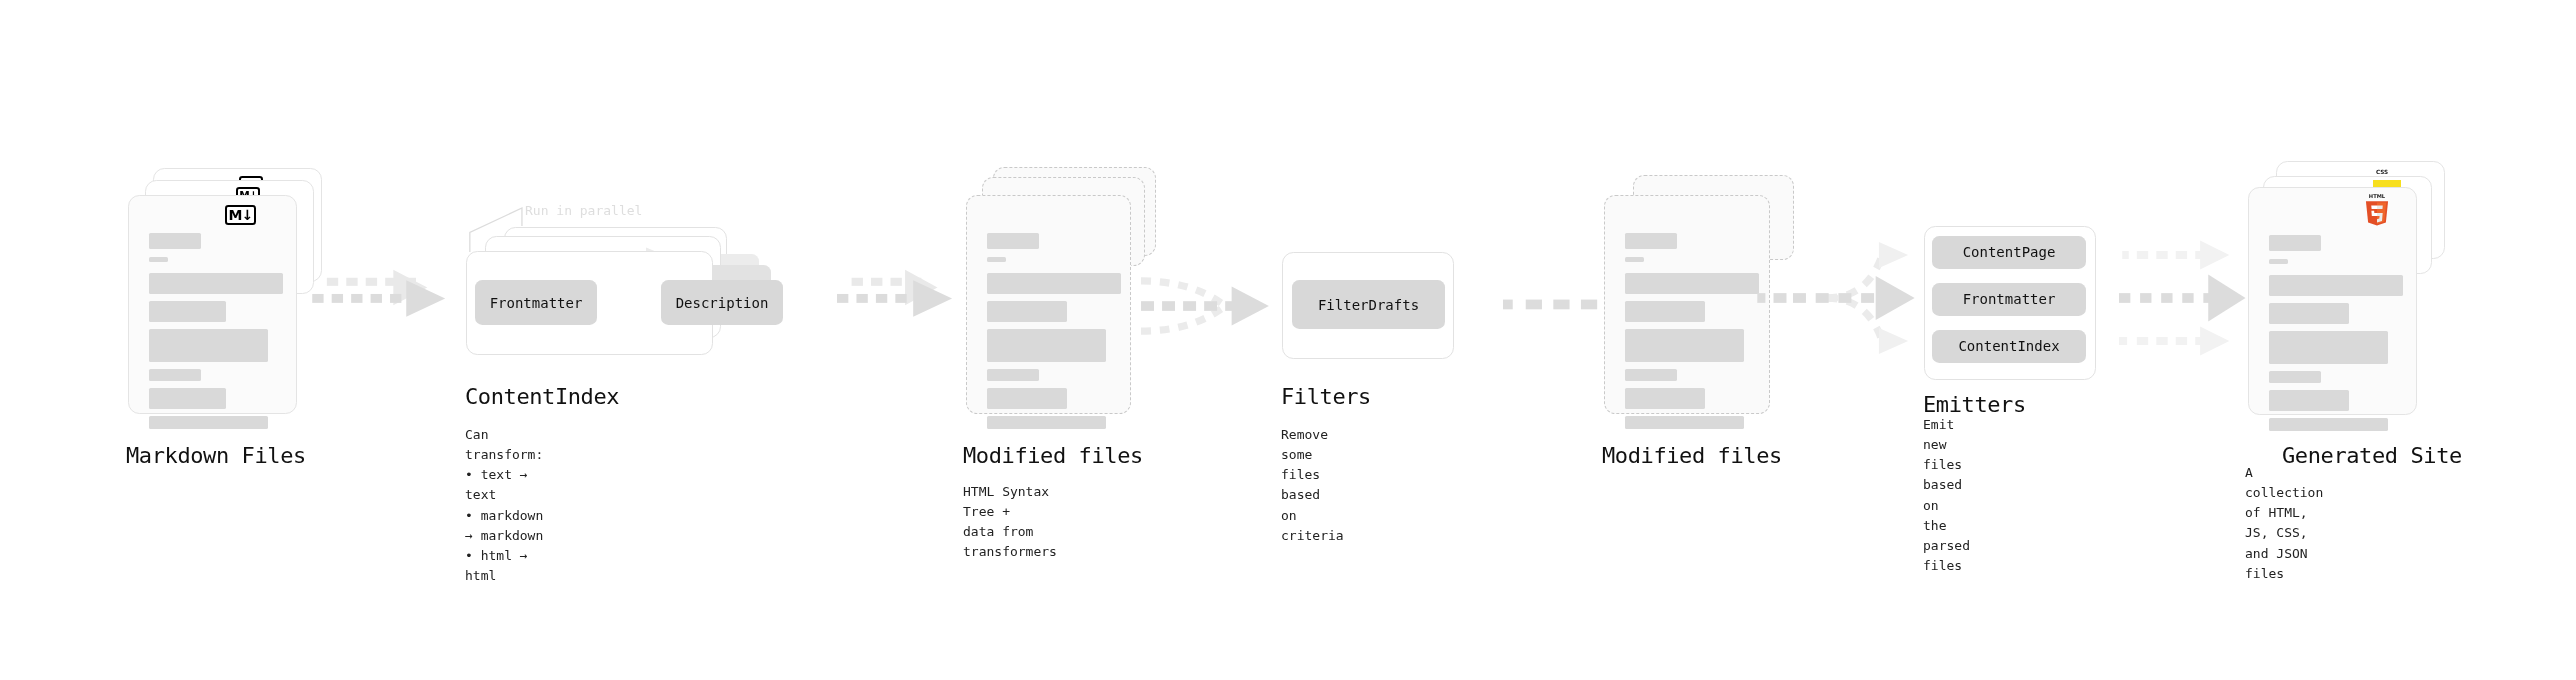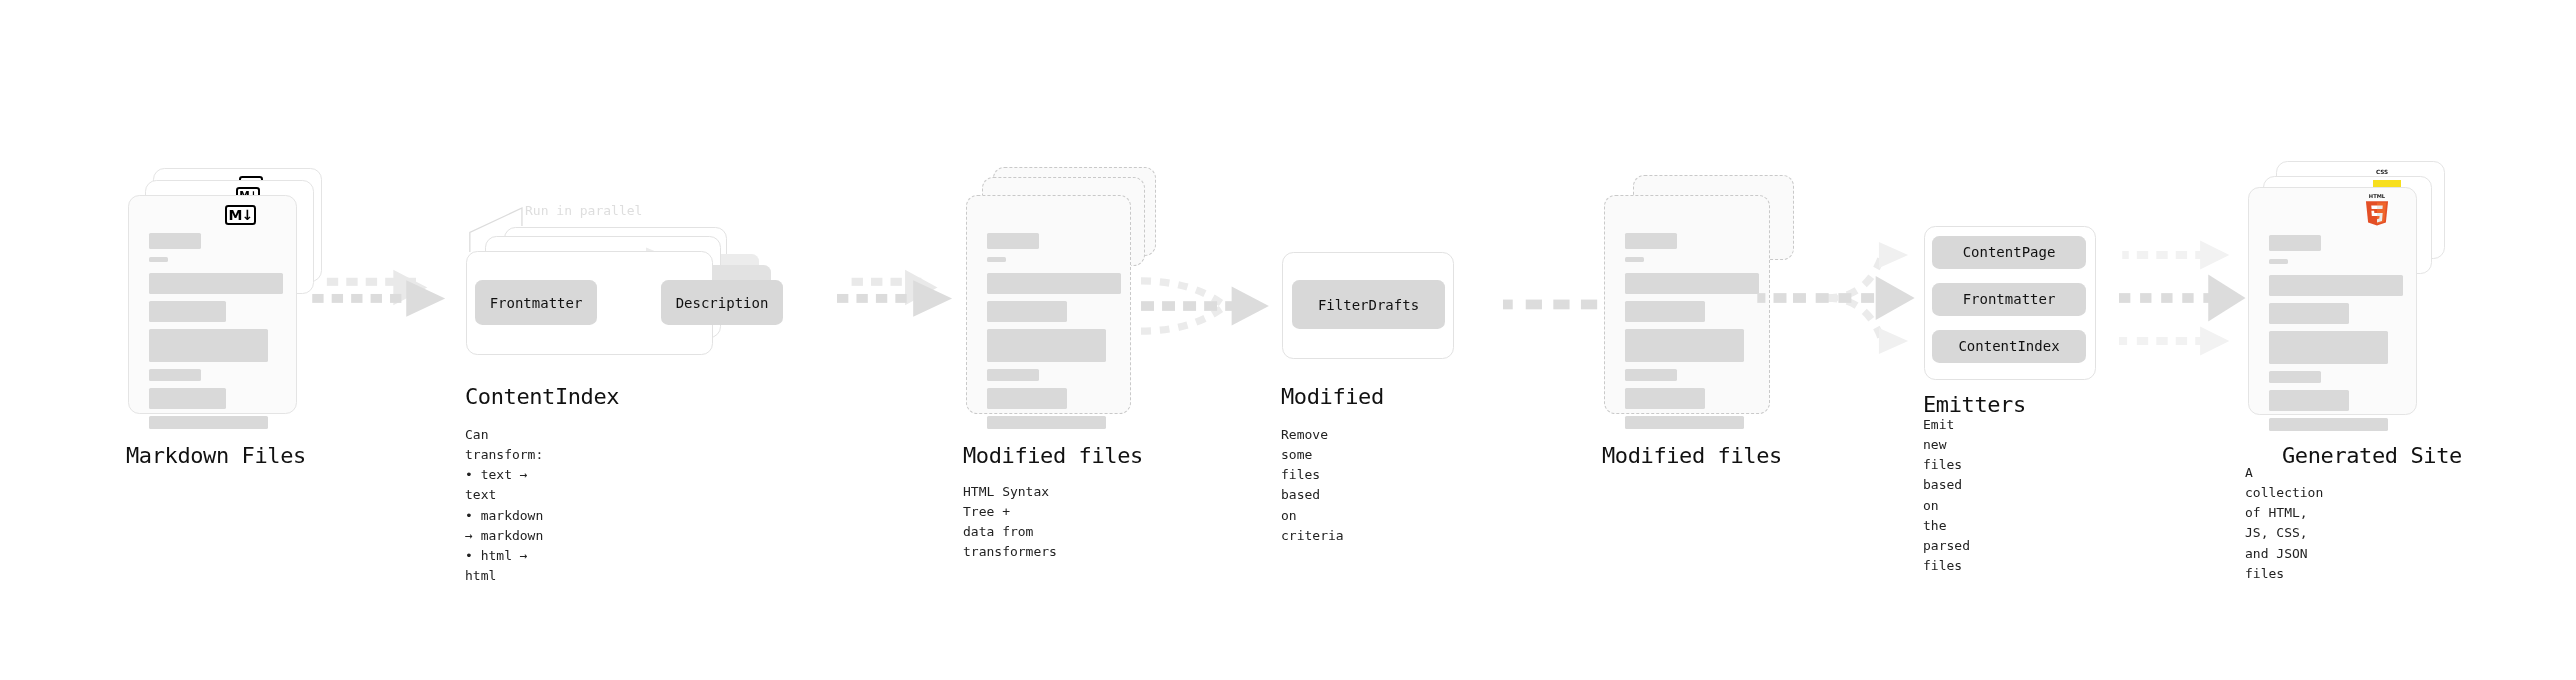--- a/index.html
+++ b/index.html
@@ -239,21 +239,21 @@
     <rect x="58" y="41" width="16" height="12"></rect>
       <rect x="84" y="41" width="16" height="12"></rect>
     <rect x="110" y="41" width="12" height="12"></rect>
     <path d="M118 23 L164 47 L118 71 Z"></path>
   </g>
 </svg>
 
 <div class="stage">
   <div class="groupbox" style="left:1282px;top:252px;width:172px;height:107px;"></div>
   <div class="pill" style="left:1292px;top:280px;width:153px;height:49px;">FilterDrafts</div>
-  <div class="title" style="left:1281px;top:384px;">Modified</div>
+  <div class="title" style="left:1281px;top:384px;">Filters</div>
   <div class="desc" style="left:1281px;top:425px;">Remove some files based
 on criteria</div>
 </div>
 
 <svg style="left:1503px;top:288px;" width="138" height="41" viewBox="0 0 170 50">
   <g fill="#dcdcdc">
     <rect x="0" y="14" width="12" height="12"></rect>
       <rect x="28" y="14" width="20" height="12"></rect>
     <rect x="62" y="14" width="20" height="12"></rect>
       <rect x="96" y="14" width="20" height="12"></rect>

